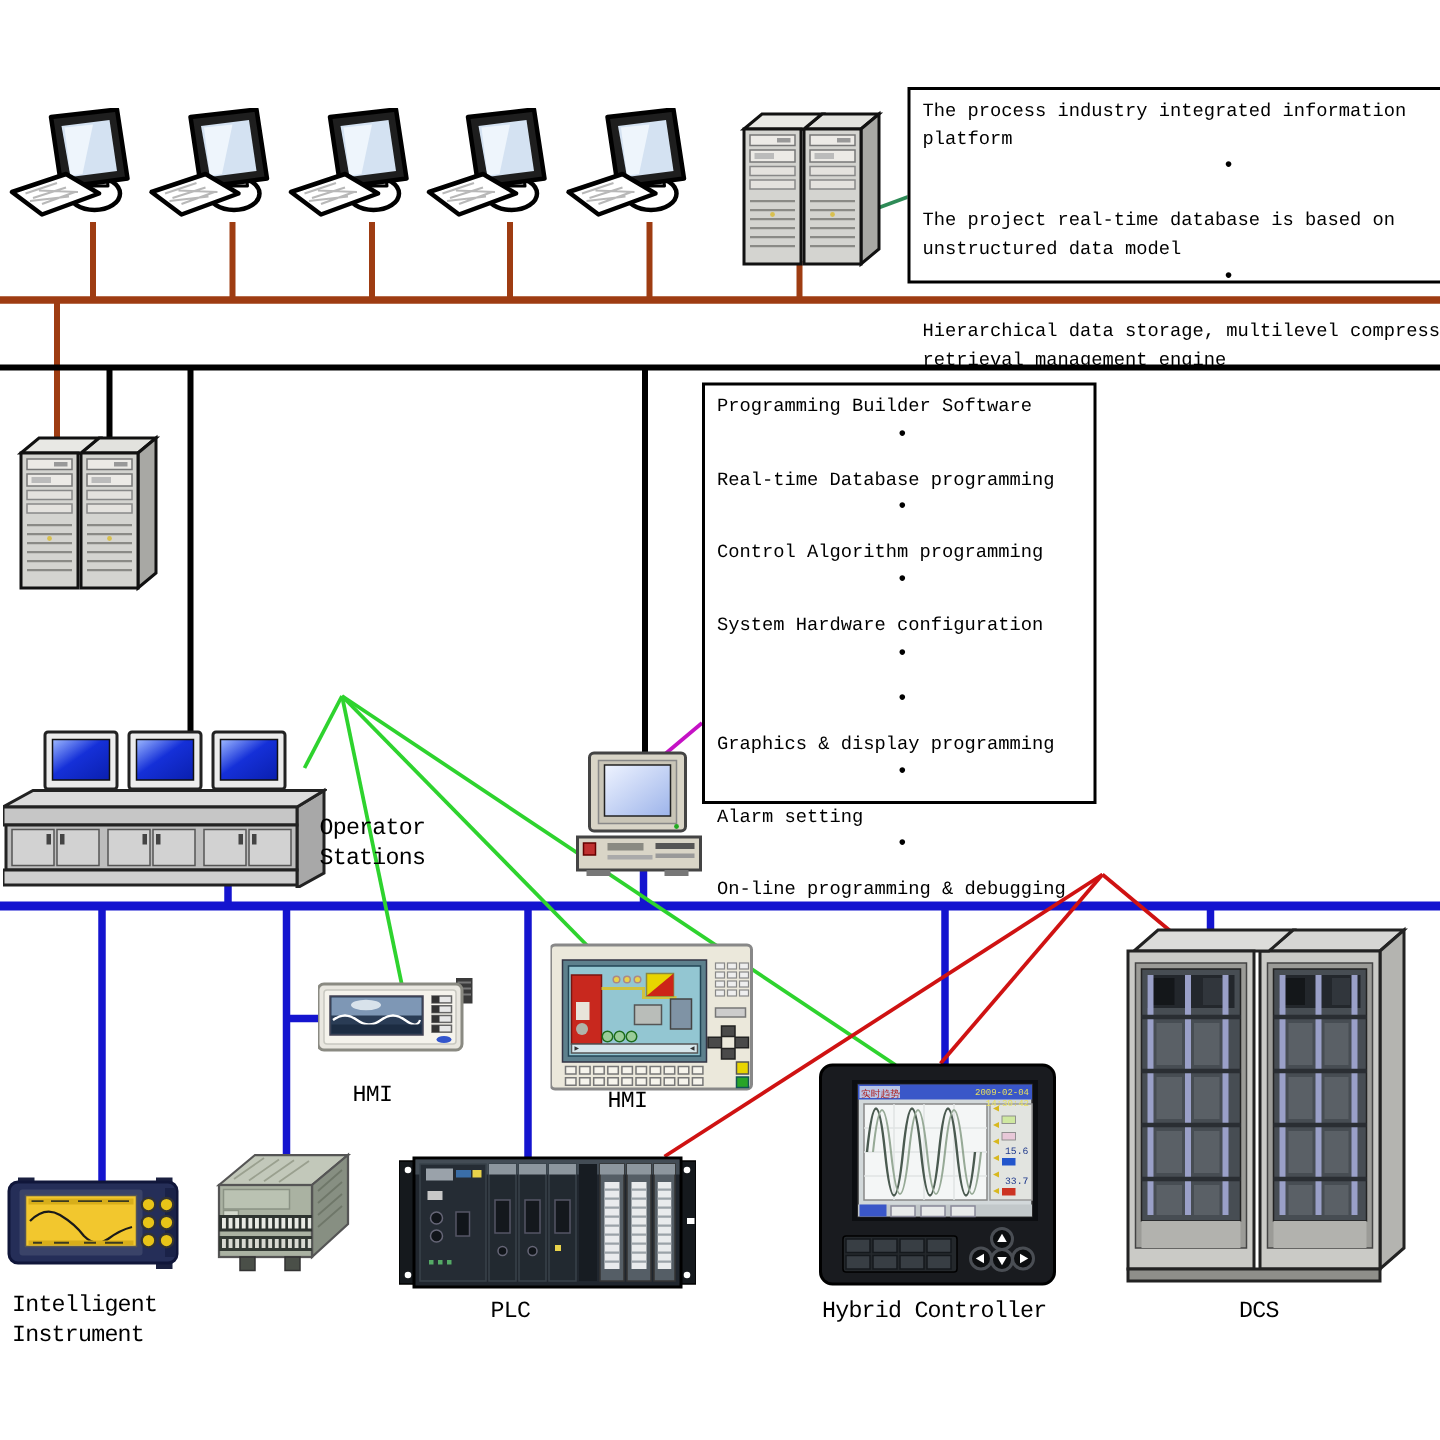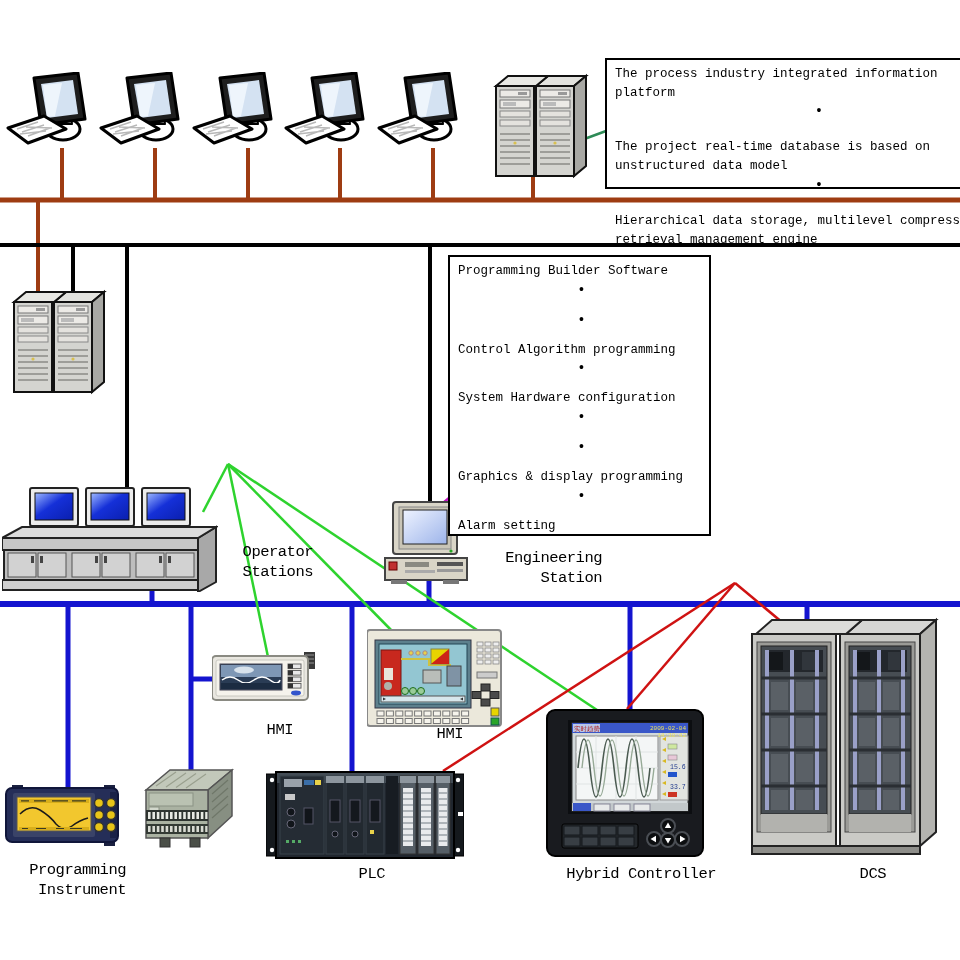--- a/index.html
+++ b/index.html
@@ -2,21 +2,21 @@
 <html><head>
 <meta charset="utf-8">
 <style>
   html,body{margin:0;padding:0;background:#fff;}
   #stage{position:relative;width:960px;height:960px;background:#fff;overflow:hidden;
          font-family:"Liberation Mono","DejaVu Sans Mono",monospace;color:#000;}
   #stage svg{display:block;}
   .lines{position:absolute;left:0;top:0;z-index:1;}
   .dev{position:absolute;z-index:2;}
   .lbl{position:absolute;z-index:3;font-size:15.5px;line-height:20px;white-space:pre-line;
-       text-align:right;letter-spacing:-0.5px;}
+       text-align:left;letter-spacing:-0.5px;}
   .tbox{position:absolute;z-index:4;background:#fff;border:2px solid #000;
         font-size:12.5px;line-height:18.7px;padding:5px 4px 4px 8px;box-sizing:border-box;}
   .tbox .title{white-space:pre-line;}
   .bullet{display:flex;flex-direction:column;}
   .bullet .dot{flex:0 0 30px;text-align:center;}
   .bullet .dot::before{content:"\2022";font-size:14px;}
   .bullet .txt{flex:1;padding-right:2px;}
   #platform-box .bullet .dot{flex-basis:36px;}
   .hc-txt{position:absolute;z-index:3;font-family:"Liberation Mono","DejaVu Sans Mono",monospace;}
 </style>
@@ -527,53 +527,56 @@
           <span class="dot"></span>
           <span class="txt">The project real-time database is based on unstructured data model</span>
         </div>
         <div class="bullet">
           <span class="dot"></span>
           <span class="txt">Hierarchical data storage, multilevel compress and retrieval management engine</span>
         </div>
       </div>
   </div>
 
-  <div id="builder-box" class="tbox" style="left:448px;top:255px;width:263px;height:281px">
+  <div id="builder-box" class="tbox" style="left:468px;top:255px;width:263px;height:281px">
     <div class="title">Programming Builder Software</div>
     <div>
         <div class="bullet">
           <span class="dot"></span>
+          <span class="txt">Real-time Database programming</span>
         </div>
         <div class="bullet">
           <span class="dot"></span>
           <span class="txt">Control Algorithm programming</span>
         </div>
         <div class="bullet">
           <span class="dot"></span>
           <span class="txt">System Hardware configuration</span>
         </div>
         <div class="bullet">
           <span class="dot"></span>
         </div>
         <div class="bullet">
           <span class="dot"></span>
           <span class="txt">Graphics &amp; display programming</span>
         </div>
         <div class="bullet">
           <span class="dot"></span>
           <span class="txt">Alarm setting</span>
+        </div>
+        <div class="bullet">
+          <span class="dot"></span>
+          <span class="txt">On-line programming &amp; debugging</span>
         </div>
       </div>
   </div>
 
   <div class="lbl" style="left:213px;top:542px;width:100px">Operator
 Stations</div>
-  <div class="lbl" style="left:472px;top:548px;width:130px">Engineering
-Station</div>
   <div class="lbl" style="left:235px;top:720px;width:58px">HMI</div>
   <div class="lbl" style="left:405px;top:724px;width:58px">HMI</div>
   <div class="lbl" style="left:327px;top:864px;width:58px">PLC</div>
   <div class="lbl" style="left:548px;top:864px;width:168px">Hybrid Controller</div>
   <div class="lbl" style="left:826px;top:864px;width:60px">DCS</div>
-  <div class="lbl" style="left:8px;top:860px;width:118px">Programming
+  <div class="lbl" style="left:8px;top:860px;width:118px">Intelligent
 Instrument</div>
 
 </div>
 
 </body></html>

